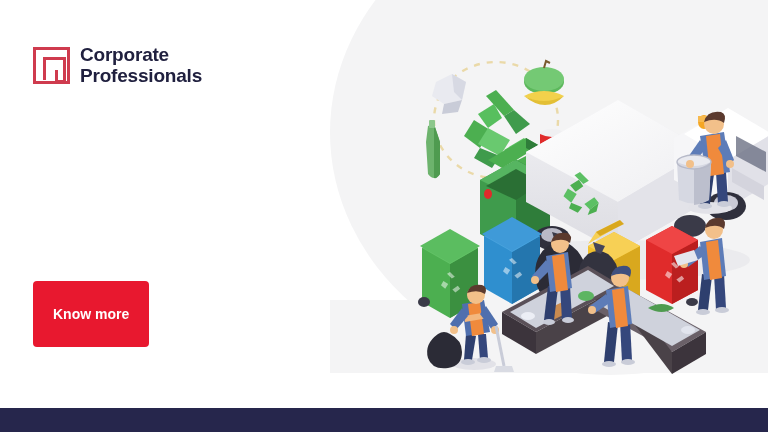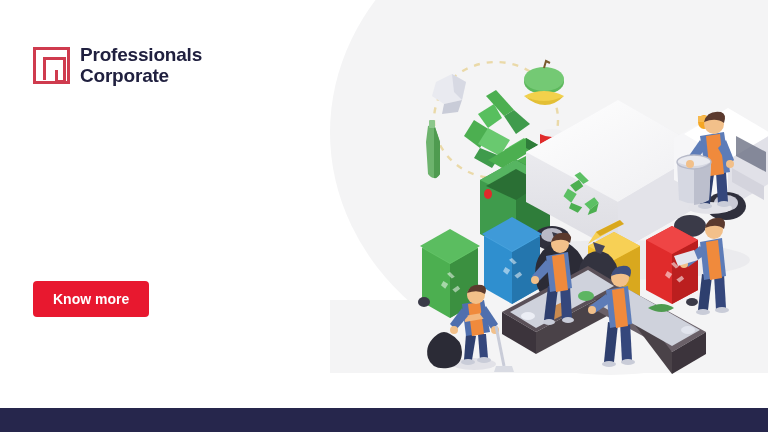--- a/index.html
+++ b/index.html
@@ -88,21 +88,21 @@
 
   
   .cta{
     position:absolute;
     left:33px; top:281px;
     display:inline-block;
     background:#e8182f;
     color:#ffffff;
     font-size:14px;
     font-weight:700;
-    padding:10px 20px;
+    padding:25px 20px;
     border:none;
     border-radius:4px;
     cursor:pointer;
     z-index:5;
     font-family:"Liberation Sans", sans-serif;
     text-align:center;
   }
 
   
   .footer-bar{
@@ -128,22 +128,22 @@
 <div class="banner">
 
   <div class="bg-ellipse"></div>
   <div class="bg-floor"></div>
 
   <div class="logo">
     <div class="logo-mark">
       <div class="inner-g"></div>
     </div>
     <div class="logo-text">
+      <div>Corporate</div>
       <div>Professionals</div>
-      <div>Corporate</div>
     </div>
   </div>
 
 
   <button class="cta">Know more</button>
 
   <div class="illustration">
     <svg viewBox="0 0 378 380" xmlns="http://www.w3.org/2000/svg">
       <defs>
         <linearGradient id="gTruckTop" x1="0" y1="0" x2="1" y2="1">

